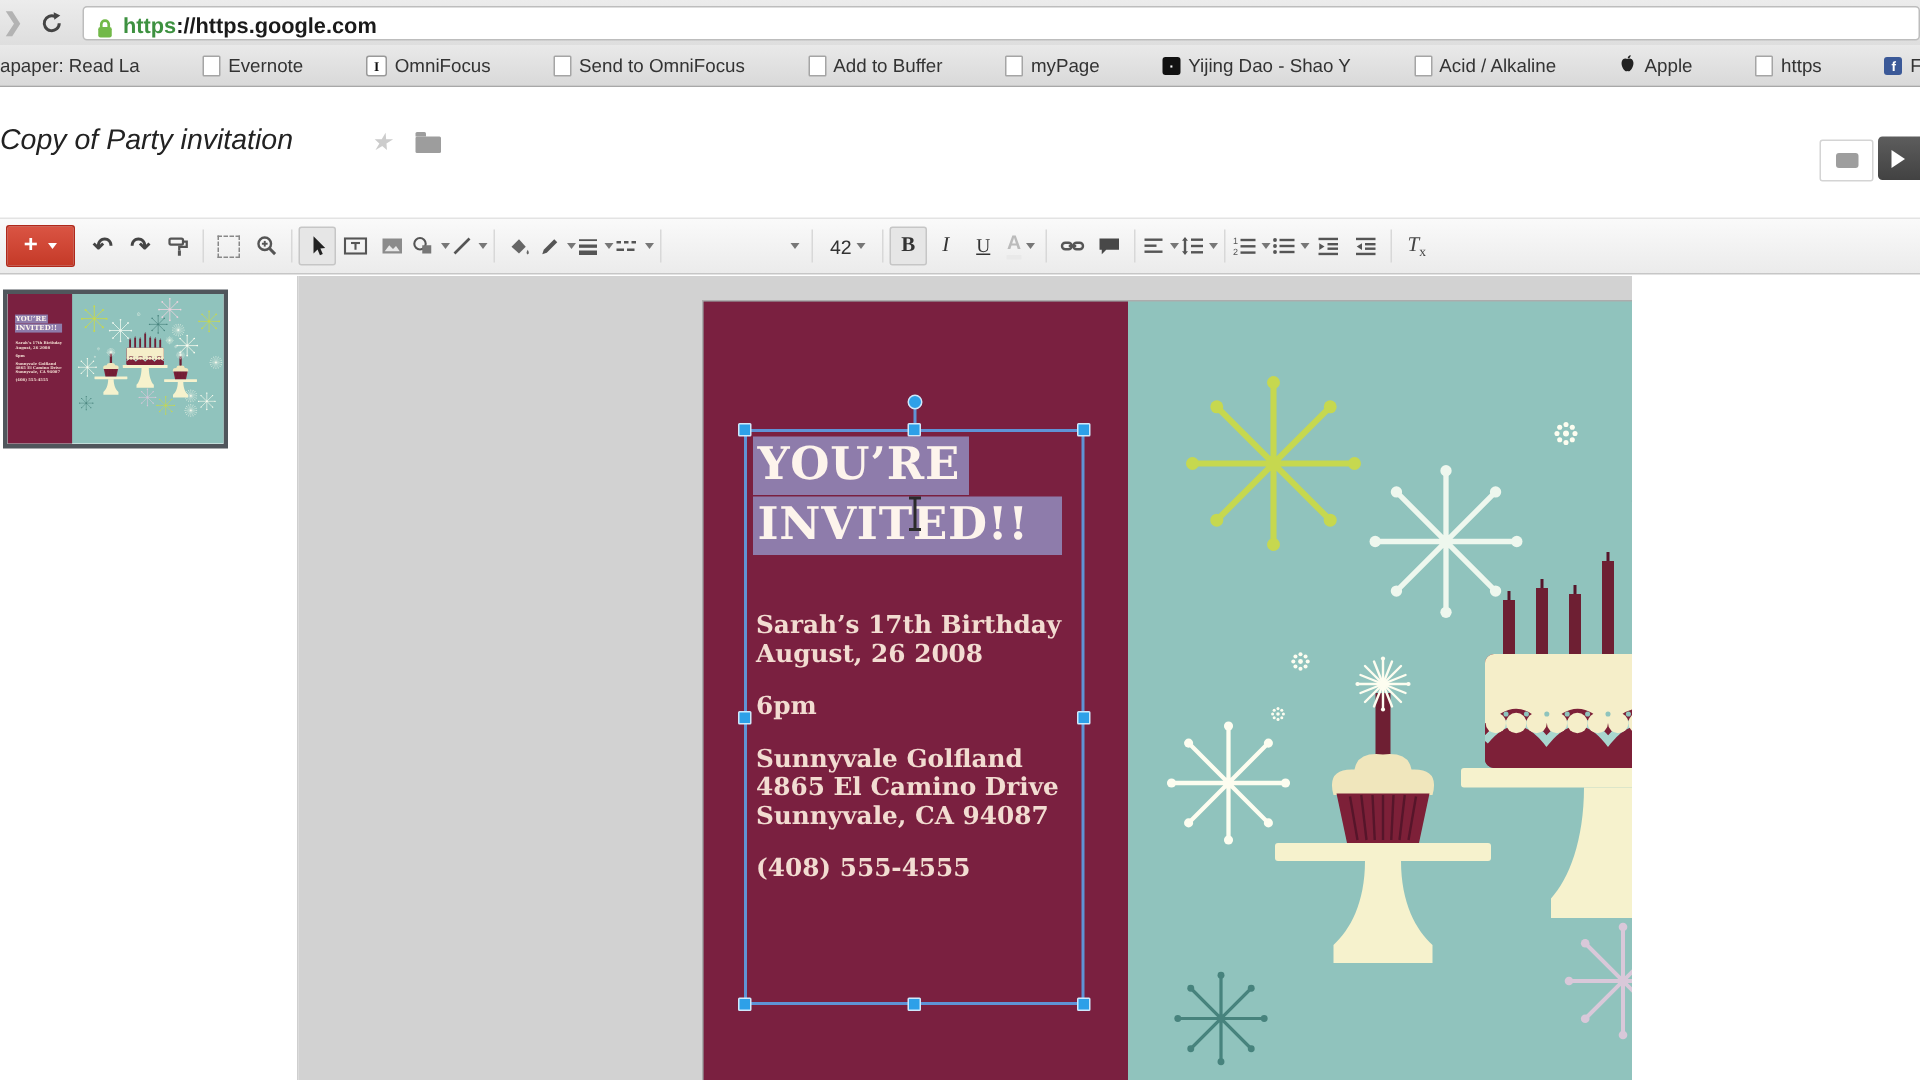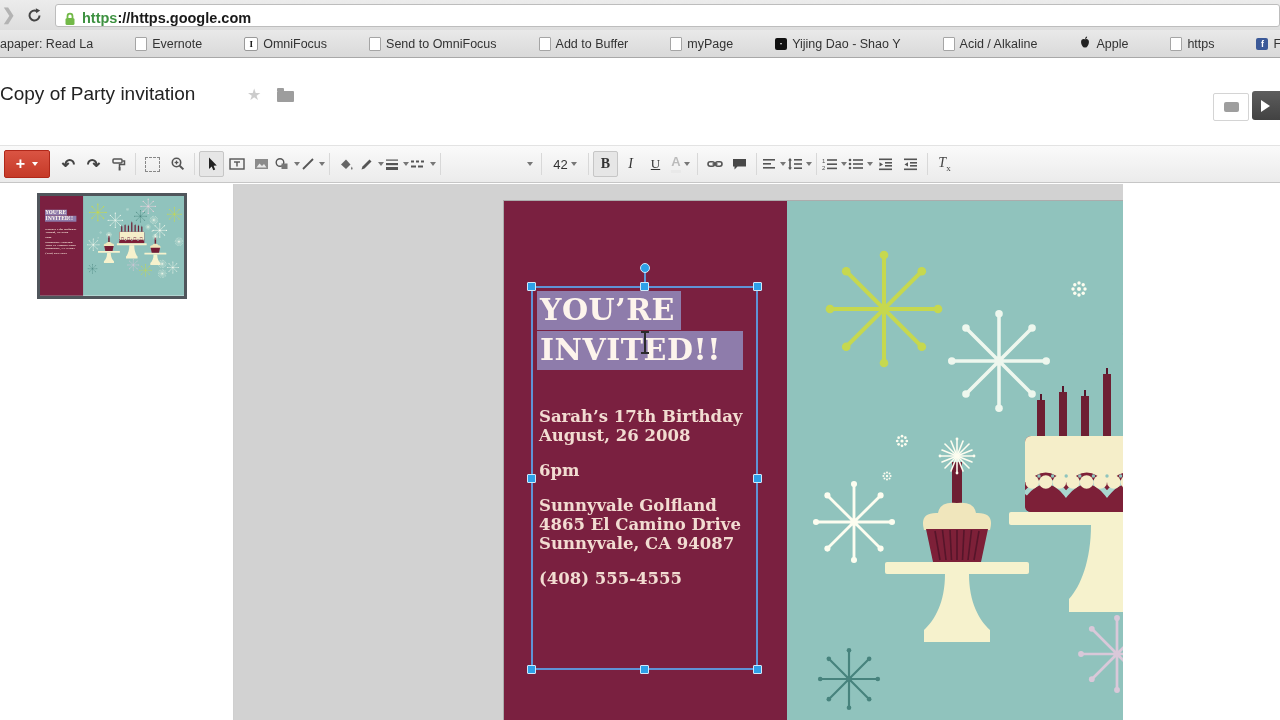--- a/index.html
+++ b/index.html
@@ -18,21 +18,21 @@
 
   .bookmarks-bar{position:absolute;left:0;top:30px;width:1280px;height:27px;background:linear-gradient(#e9e9e9,#d9d9d9);border-bottom:1px solid #a8a8a8;display:flex;align-items:center;gap:42px;font-size:12.5px;color:#333;white-space:nowrap;overflow:hidden;padding-left:0;}
   .bm-item{display:inline-flex;align-items:center;gap:5px;flex:none;}
   .bm-page{width:10px;height:12px;background:#fff;border:1px solid #a5a5a5;border-radius:1px;}
   .bm-sq{width:12px;height:12px;border-radius:2px;display:flex;align-items:center;justify-content:center;font-size:9px;font-weight:bold;}
   .bm-insta{background:#fff;border:1px solid #999;color:#111;font-family:"Liberation Serif",serif;}
   .bm-dark{background:#111;color:#fff;}
   .bm-fb{background:#3b5998;color:#fff;}
 
   
-  .doc-header{position:absolute;left:0;top:58px;width:1280px;height:87px;background:#fff;}
+  .doc-header{position:absolute;left:0;top:58px;width:1280px;height:87px;background:#fff;font-style:italic;}
   .doc-title{position:absolute;left:0;top:25px;font-size:19px;color:#222;}
   .star-icon{position:absolute;left:247px;top:27px;color:#ccc;font-size:16px;}
   .folder-icon{position:absolute;left:277px;top:33px;width:17px;height:11px;background:#9d9d9d;border-radius:1px;}
   .folder-icon::before{content:"";position:absolute;left:0;top:-3px;width:7px;height:3px;background:#9d9d9d;border-radius:1px 1px 0 0;}
   .menubar{position:absolute;left:0;top:56px;display:flex;align-items:center;font-size:13px;color:#222;}
   .menu-item{padding:0 10px;}
   .menu-item:first-child{padding-left:3px;}
   .edit-status{margin-left:27px;color:#9a9a9a;}
   .comment-btn{position:absolute;left:1213px;top:35px;width:34px;height:26px;background:#fff;border:1px solid #d4d4d4;border-radius:2px;display:flex;align-items:center;justify-content:center;}
   .bubble{width:15px;height:10px;background:#9e9e9e;border-radius:2px;position:relative;}
@@ -54,21 +54,21 @@
   .bold-b{font-weight:bold;font-size:14px;color:#333;font-family:"Liberation Serif",serif;}
   .ital-i{font-style:italic;font-size:14px;color:#333;font-family:"Liberation Serif",serif;}
   .und-u{font-size:13px;color:#333;text-decoration:underline;font-family:"Liberation Serif",serif;}
   .tcolor-a{font-size:13px;color:#bbb;font-weight:bold;border-bottom:3px solid #e9e9e9;line-height:1.1;}
   .font-box{width:92px;height:24px;display:inline-flex;align-items:center;justify-content:flex-end;padding-right:4px;box-sizing:border-box;}
   .size-box{width:38px;height:24px;display:inline-flex;align-items:center;justify-content:center;font-size:13px;color:#333;}
   .clear-fmt{font-family:Liberation Serif, serif;font-style:italic;font-size:14px;color:#444;}
   .clear-fmt sub{font-style:normal;font-size:9px;}
 
   
-  .content{position:absolute;left:0;top:184px;width:1088px;height:536px;display:flex;padding-left:35px;}
+  .content{position:absolute;left:0;top:184px;width:1088px;height:536px;display:flex;}
   .filmstrip{width:199px;background:#fff;border-right:1px solid #cfcfcf;box-sizing:border-box;flex:none;position:relative;}
   .thumb{position:absolute;left:2px;top:9px;width:144px;height:100px;border:3px solid #50565c;background:#fff;overflow:hidden;}
   .thumb-clone{left:0 !important;top:0 !important;transform:scale(0.1522);transform-origin:0 0;box-shadow:none !important;}
   .canvas{flex:1;background:#d2d2d2;position:relative;overflow:hidden;}
 
   
   .slide{position:absolute;left:270px;top:17px;width:950px;height:655px;background:#90c3bd;box-shadow:0 0 0 1px rgba(0,0,0,0.18);}
   .maroon-panel{position:absolute;left:0;top:0;width:283px;height:100%;background:#7a2040;}
   .teal-art{position:absolute;left:283px;top:0;}
   .invite-title{position:absolute;left:33px;top:90px;font-family:"DejaVu Serif",serif;font-weight:bold;font-size:30px;line-height:34px;color:#fdf4ec;letter-spacing:0.5px;}

